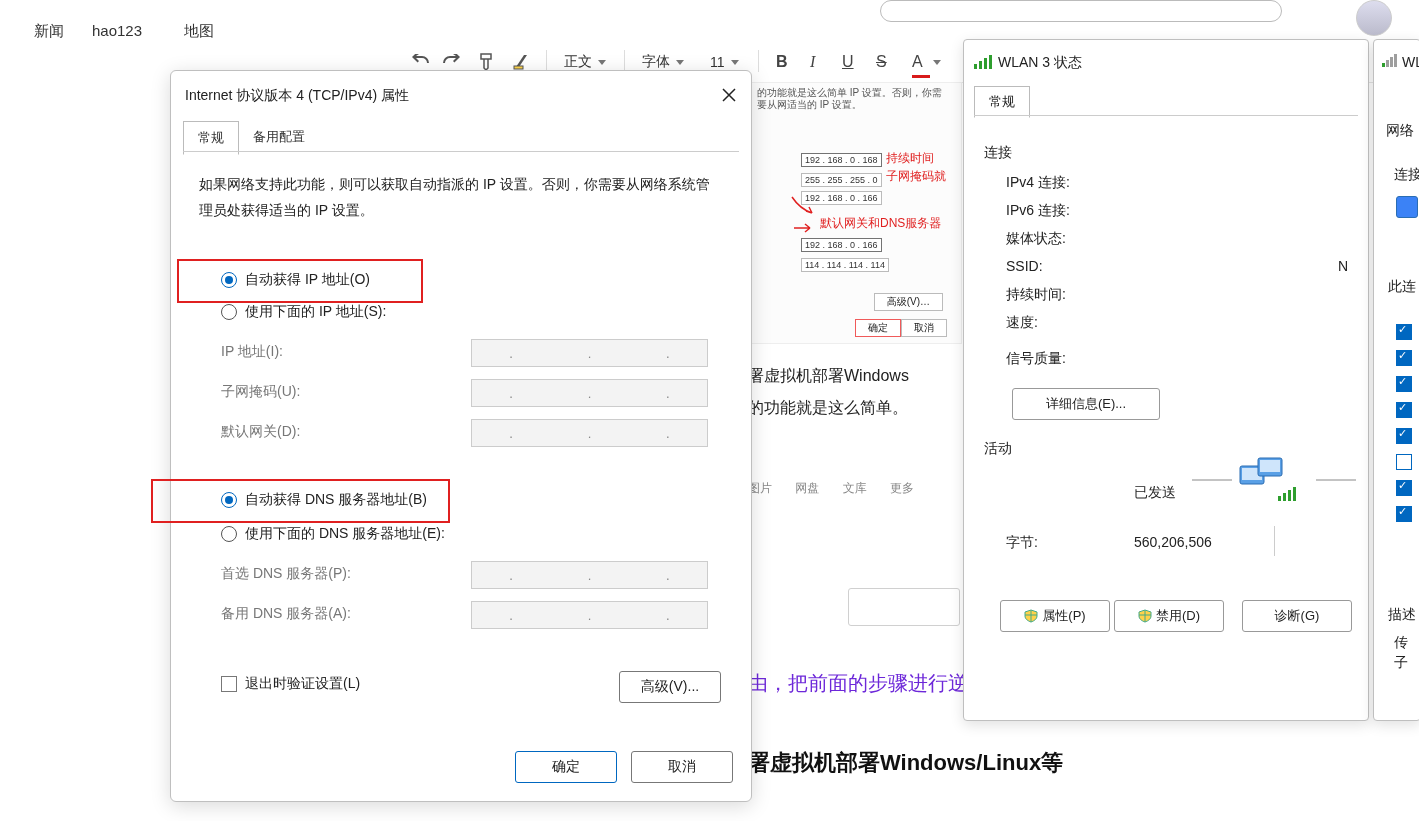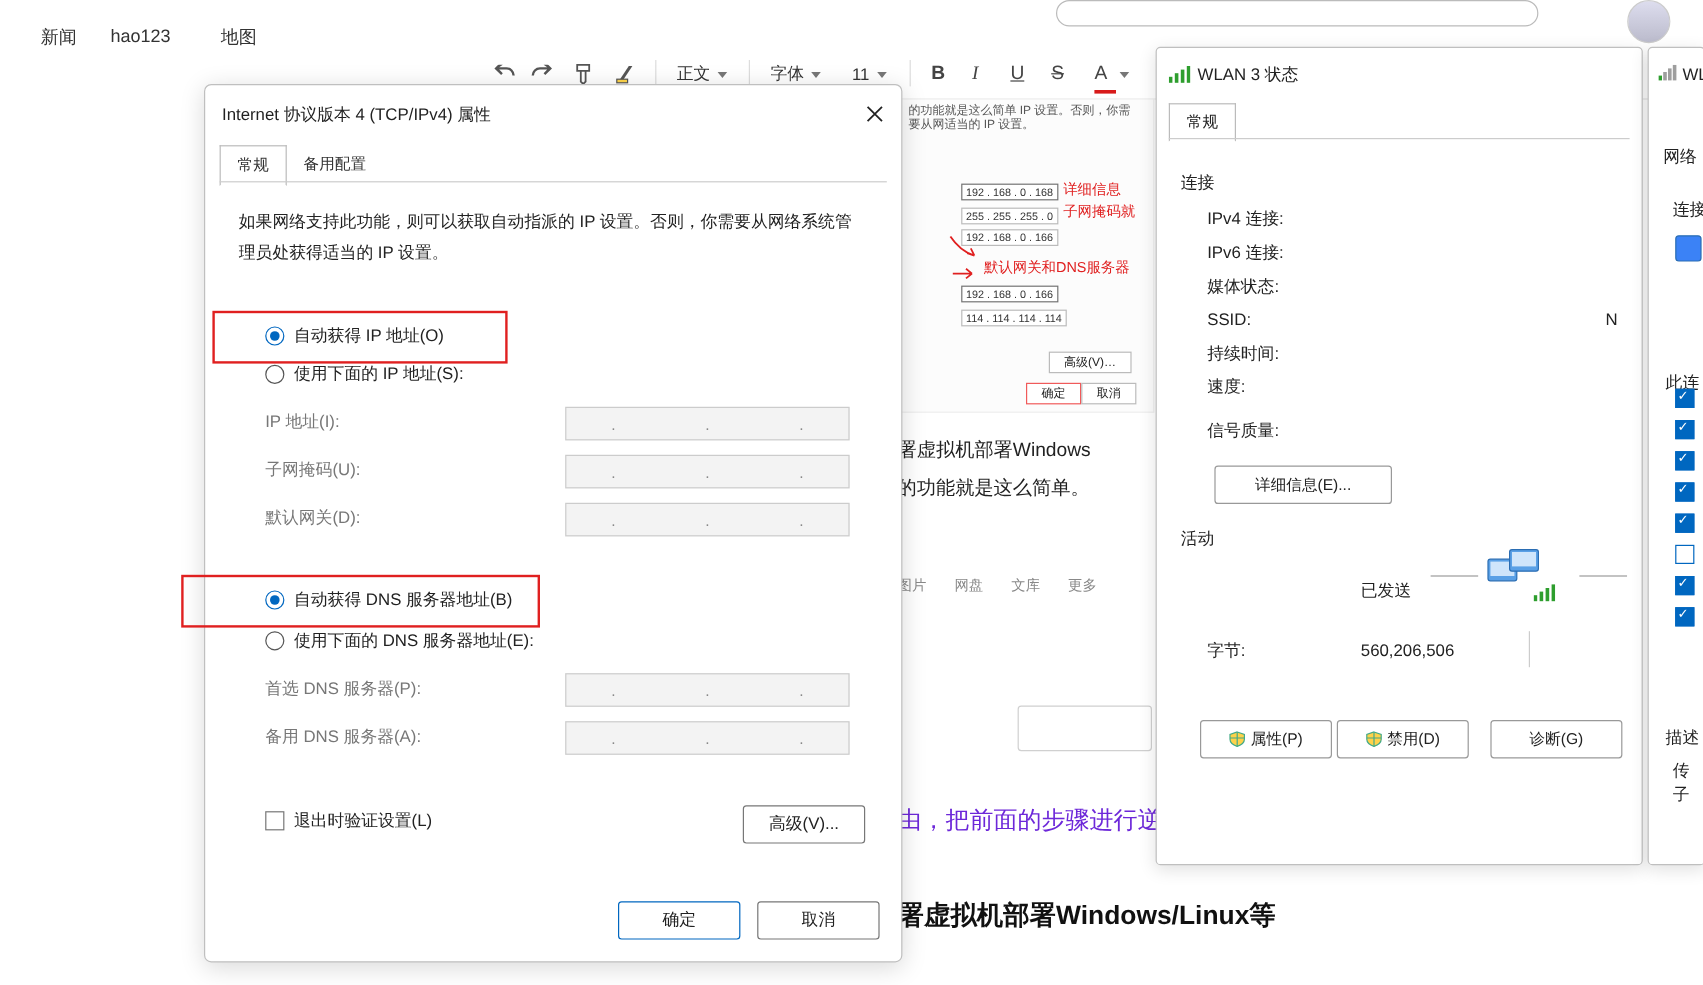--- a/index.html
+++ b/index.html
@@ -127,21 +127,21 @@
   <div class="tinytxt" style="left:6px;top:4px;width:190px;line-height:12px;">的功能就是这么简单 IP 设置。否则，你需要从网适当的 IP 设置。</div>
   <div class="tinybox" style="left:50px;top:70px">192 . 168 .  0  . 168</div>
   <div class="tinyboxg" style="left:50px;top:90px">255 . 255 . 255 .  0</div>
   <div class="tinyboxg" style="left:50px;top:108px">192 . 168 .  0  . 166</div>
   <div class="tinybox" style="left:50px;top:155px">192 . 168 .  0  . 166</div>
   <div class="tinyboxg" style="left:50px;top:175px">114 . 114 . 114 . 114</div>
   <div class="btnsm" style="right:18px;top:210px">高级(V)…</div>
   <div class="btnsm" style="right:60px;top:236px;border-color:#f05a5a">确定</div>
   <div class="btnsm" style="right:14px;top:236px">取消</div>
 </div>
-<div class="abs redtxt" style="left:886px;top:150px">详细信息</div>
+<div class="abs redtxt" style="left:886px;top:150px">持续时间</div>
 <div class="abs redtxt" style="left:886px;top:168px">子网掩码就</div>
 <div class="abs redtxt" style="left:820px;top:215px">默认网关和DNS服务器</div>
 <svg class="abs" style="left:790px;top:195px" width="28" height="24">
     <path d="M2 2 Q10 14 22 18 M22 18 l-6 -2 M22 18 l-3 -6" stroke="#e02020" fill="none" stroke-width="1.5"></path>
   </svg>
 <svg class="abs" style="left:792px;top:222px" width="24" height="14">
     <path d="M2 6 L18 6 M18 6 l-5 -4 M18 6 l-5 4" stroke="#e02020" fill="none" stroke-width="1.5"></path>
   </svg>
 
 <div class="abs body1">
@@ -307,21 +307,21 @@
   <span class="abs" style="left:8px;top:14px"><svg width="16" height="14">
         <rect x="0" y="9" width="3" height="4" fill="#2e9e2e"></rect>
         <rect x="4" y="6" width="3" height="7" fill="#9e9e9e"></rect>
         <rect x="8" y="3" width="3" height="10" fill="#9e9e9e"></rect>
         <rect x="12" y="0" width="3" height="13" fill="#9e9e9e"></rect>
       </svg></span>
   <div class="d3title">WL</div>
   <div class="d3txt" style="top:82px">网络</div>
   <div class="d3txt" style="top:126px;left:20px">连接</div>
   <div class="abs" style="left:22px;top:156px;width:20px;height:20px;background:#3b82f6;border:1px solid #2a6db3;border-radius:3px"></div>
-  <div class="d3txt" style="top:270px;left:14px">此连</div>
+  <div class="d3txt" style="top:238px;left:14px">此连</div>
   <div class="cb" style="top:284px"></div>
   <div class="cb" style="top:310px"></div>
   <div class="cb" style="top:336px"></div>
   <div class="cb" style="top:362px"></div>
   <div class="cb" style="top:388px"></div>
   <div class="cb empty" style="top:414px"></div>
   <div class="cb" style="top:440px"></div>
   <div class="cb" style="top:466px"></div>
   <div class="d3txt" style="top:566px;left:14px">描述</div>
   <div class="d3txt" style="top:594px;left:20px">传</div>

